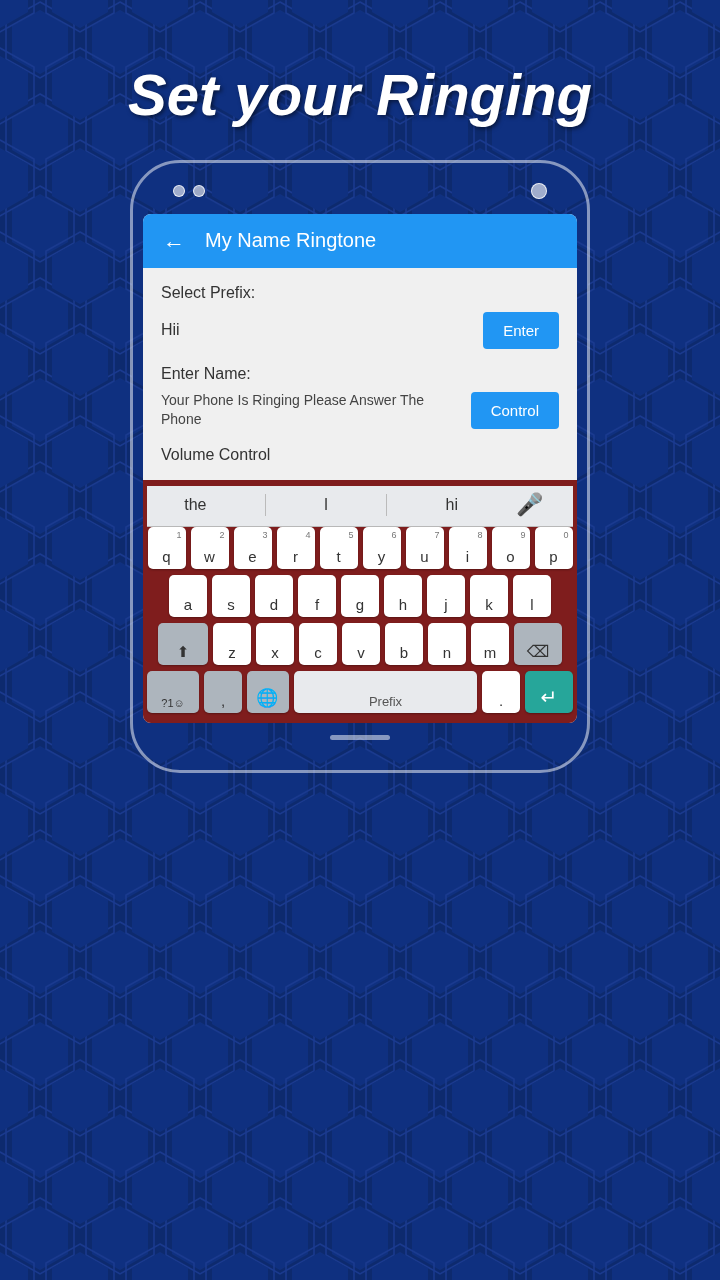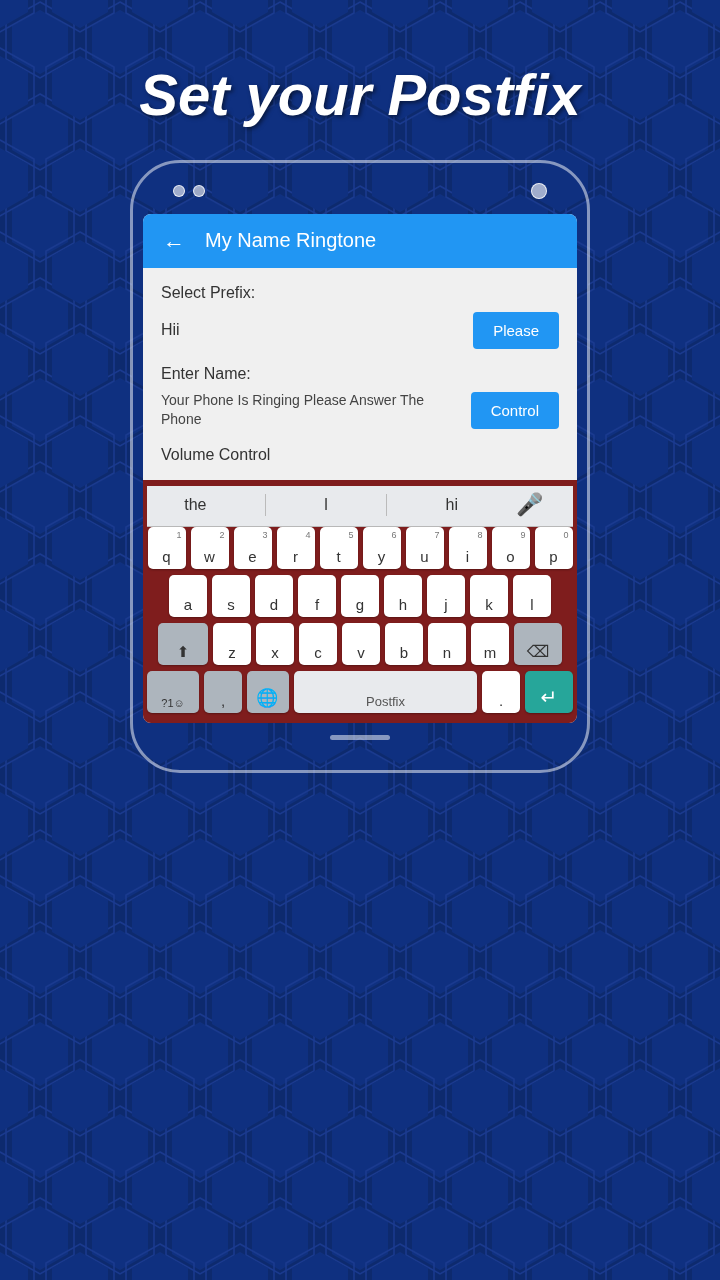--- a/index.html
+++ b/index.html
@@ -336,21 +336,21 @@
         <polygon points="40,2 74,21 74,59 40,78 6,59 6,21" fill="none" stroke="#1a3a8f" stroke-width="1.5"></polygon>
         <polygon points="40,10 68,26 68,58 40,74 12,58 12,26" fill="#0f3080" stroke="none"></polygon>
       </pattern>
     </defs>
     <rect width="720" height="1280" fill="url(#hexPattern)"></rect>
     <rect width="720" height="1280" fill="url(#hexPattern2)"></rect>
   </svg>
 </div>
 
 <div class="header-text">
-  <h1>Set your Postfix</h1>
+  <h1>Set your Ringing</h1>
 </div>
 
 <div class="phone-frame">
 
   <div class="phone-top-bar">
     <div class="phone-dots">
       <div class="phone-dot"></div>
       <div class="phone-dot"></div>
     </div>
     <div class="phone-camera"></div>
@@ -361,21 +361,21 @@
     <div class="app-toolbar">
       <span class="back-arrow">←</span>
       <span class="app-title">My Name Ringtone</span>
     </div>
 
     <div class="app-content">
 
       <div class="section-label">Select Prefix:</div>
       <div class="prefix-row">
         <span class="prefix-text">Hii</span>
-        <button class="btn-blue">Please</button>
+        <button class="btn-blue">Enter</button>
       </div>
 
       <div class="name-label">Enter Name:</div>
 
       <div class="postfix-row">
         <span class="postfix-text">Your Phone Is Ringing Please Answer The Phone</span>
         <button class="btn-blue">Control</button>
       </div>
 
       <div class="volume-label">Volume Control</div>
@@ -426,21 +426,21 @@
         <button class="key">b</button>
         <button class="key">n</button>
         <button class="key">m</button>
         <button class="key key-special key-backspace">⌫</button>
       </div>
 
       <div class="key-row">
         <button class="key key-special key-emoji" style="font-size:11px">?1☺</button>
         <button class="key key-special key-comma">,</button>
         <button class="key key-special key-globe">🌐</button>
-        <button class="key key-space">Postfix</button>
+        <button class="key key-space">Prefix</button>
         <button class="key key-dot">.</button>
         <button class="key key-enter">↵</button>
       </div>
 
     </div>
   </div>
 
   <div class="phone-bottom-bar">
     <div class="phone-home-indicator"></div>
   </div>

